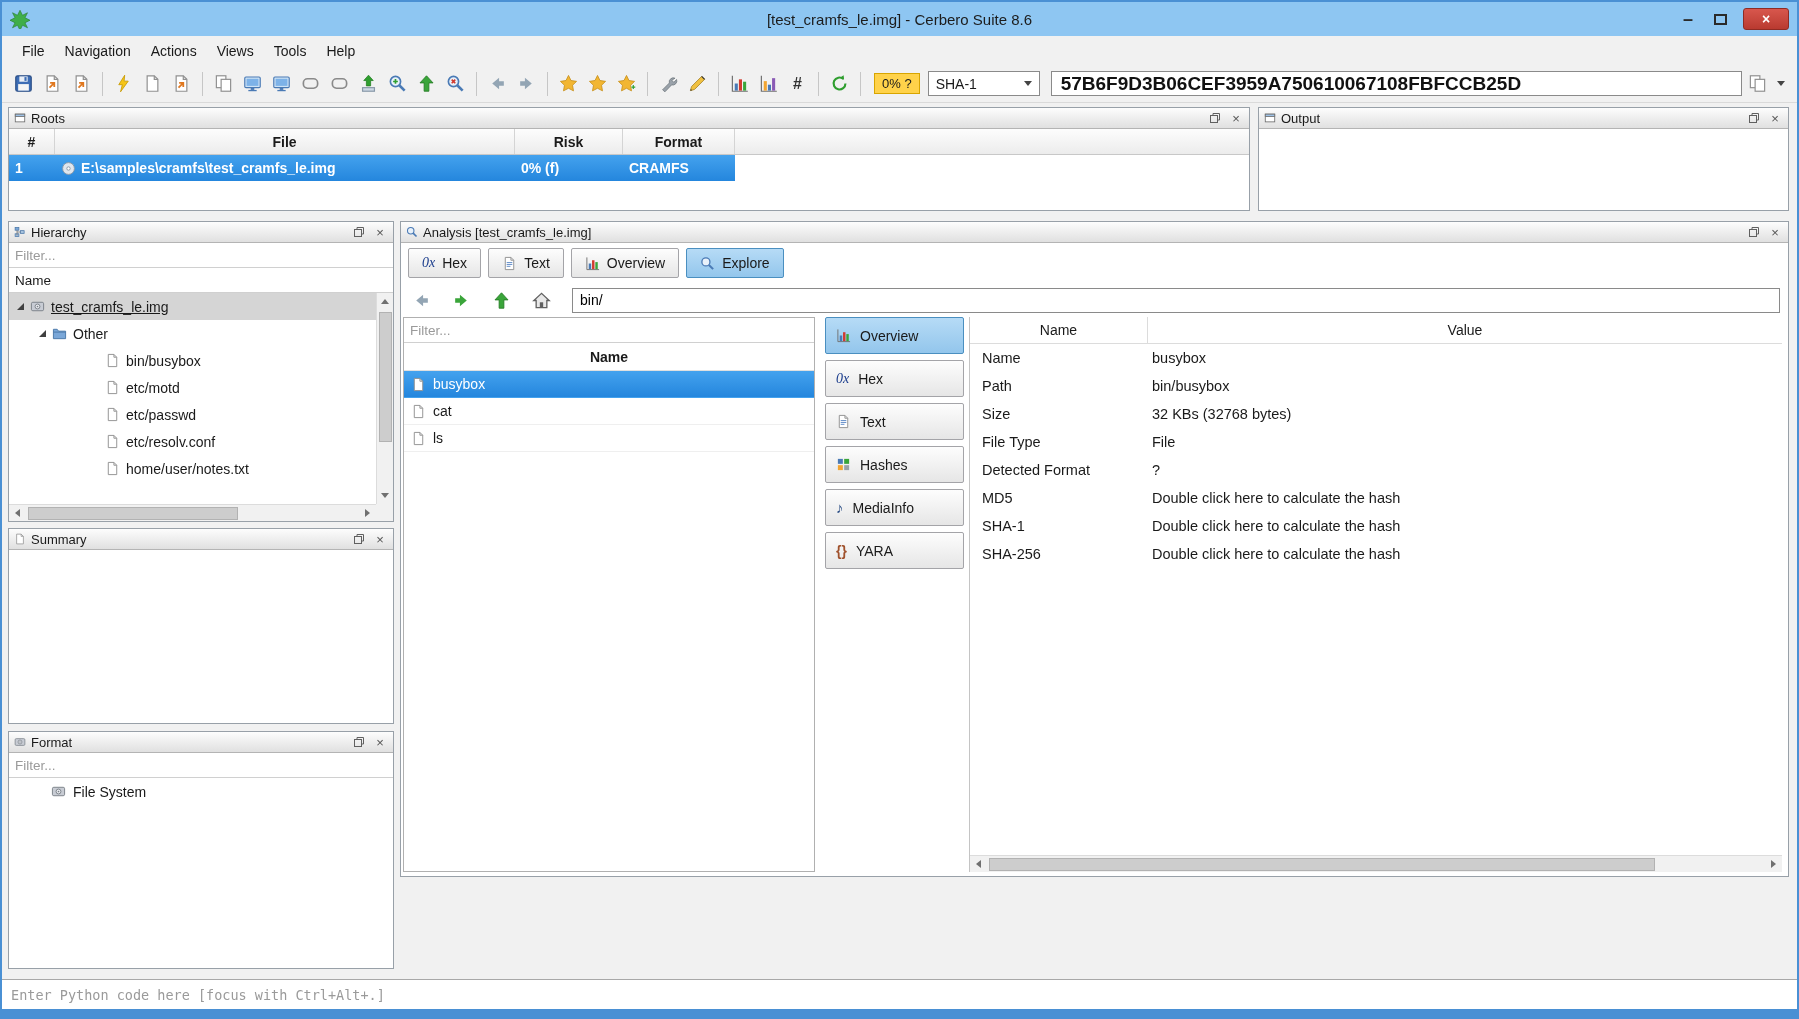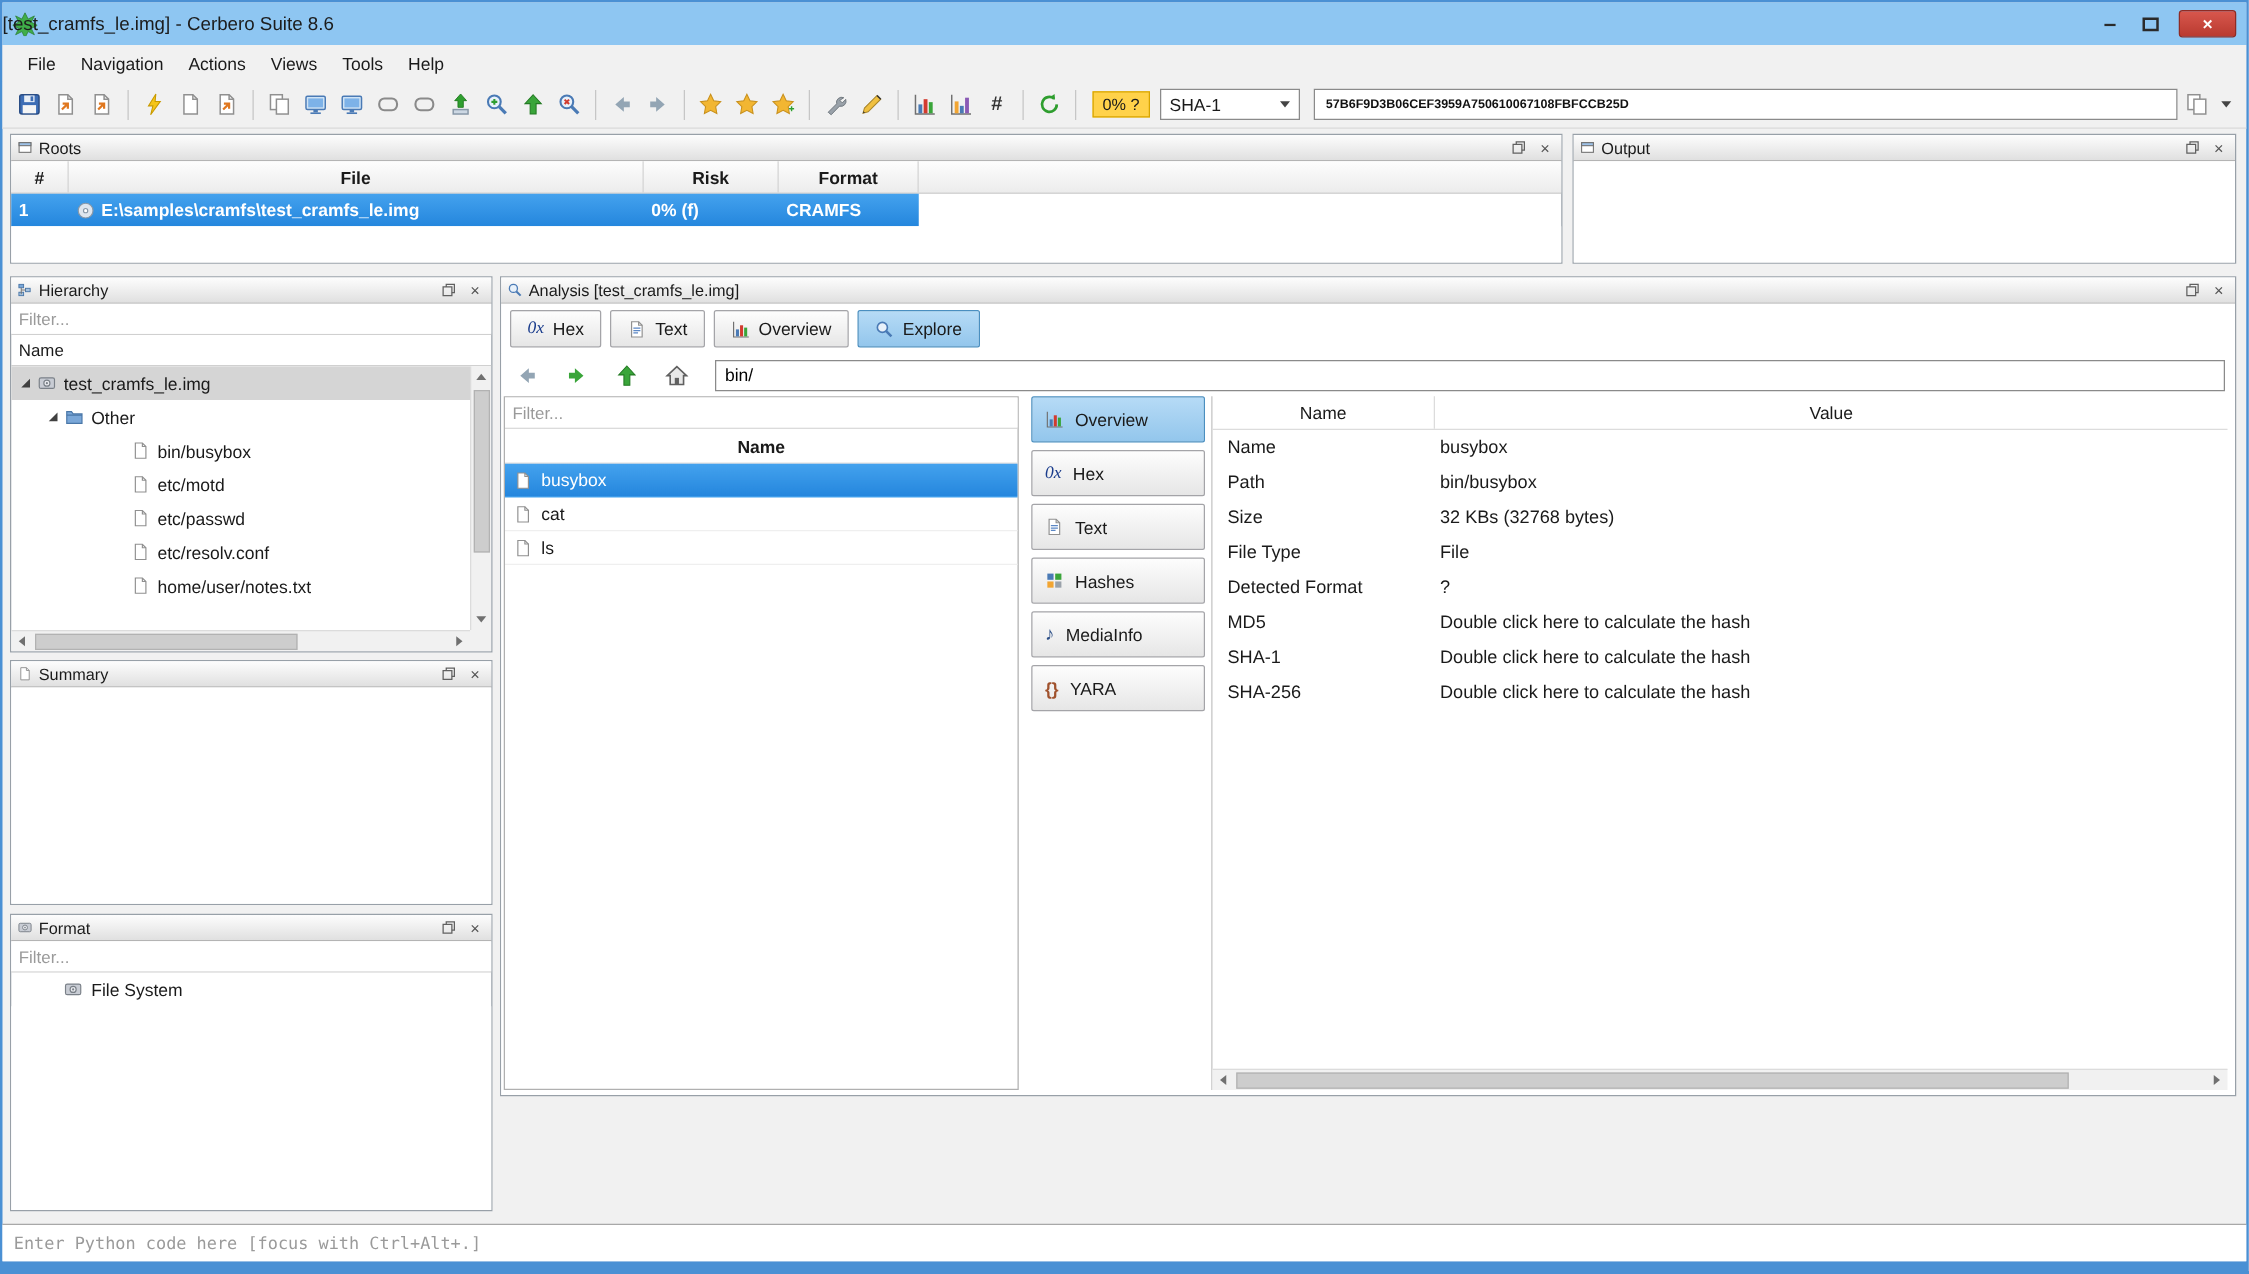--- a/index.html
+++ b/index.html
@@ -6,21 +6,21 @@
   html,body { width:1799px; height:1019px; overflow:hidden; }
   body { background:#4a90d4; font-family:"Liberation Sans",sans-serif; font-size:14px; color:#1a1a1a; }
 
   .window { position:absolute; left:2px; top:2px; right:2px; bottom:10px;
             background:#f1f1f1; display:flex; flex-direction:column; }
 
   
   .titlebar { height:34px; background:#8ec6f2; position:relative;
               display:flex; align-items:center; flex:0 0 auto; }
   .app-icon { width:20px; height:20px; margin-left:8px; }
-  .title-text { position:absolute; left:0; right:0; font-size:15px; color:#1c1c1c; }
+  .title-text { position:absolute; left:0; right:0; text-align:center; font-size:15px; color:#1c1c1c; }
   .win-controls { position:absolute; right:8px; top:0; height:34px; display:flex; align-items:center; gap:16px; }
   .winbtn { display:flex; align-items:center; justify-content:center; cursor:default; }
   .btn-min { font-size:18px; font-weight:bold; color:#2a2a2a; width:20px; }
   .btn-max { width:13px; height:11px; border:2px solid #2a2a2a; }
   .btn-close { width:46px; height:22px; background:linear-gradient(#d8574d,#b93a30); border:1px solid #8f2b24;
                border-radius:3px; color:#fff; font-size:14px; font-weight:bold; }
 
   
   .menubar { height:29px; display:flex; align-items:center; padding-left:10px; flex:0 0 auto; background:#f1f1f1; }
   .menu-item { padding:4px 10px; font-size:14px; }
@@ -33,21 +33,21 @@
   .ic  { width:19px; height:19px; display:block; }
   .ic14 { width:15px; height:15px; display:block; flex:0 0 auto; }
   .ic12 { width:12px; height:12px; display:block; }
   .rotR { transform:rotate(180deg); }
   .badge { background:#ffd24a; border:1px solid #d8a500; padding:2px 7px; font-size:13px; margin:0 6px; flex:0 0 auto; }
   .combo { width:112px; height:25px; background:#fff; border:1px solid #8a8a8a; display:flex; align-items:center;
            padding:0 7px; font-size:14px; margin-right:9px; flex:0 0 auto; }
   .caret { border-left:4px solid transparent; border-right:4px solid transparent; border-top:5px solid #444; }
   .combo .caret { margin-left:auto; }
   .hash-input { flex:1 1 auto; height:25px; border:1px solid #8a8a8a; background:#fff; font-weight:bold;
-                font-size:10px; padding:0 9px; font-family:"Liberation Sans",sans-serif; color:#111; }
+                font-size:19px; padding:0 9px; font-family:"Liberation Sans",sans-serif; color:#111; }
   .caret-btn { width:16px; height:26px; display:flex; align-items:center; justify-content:center; }
 
   
   .main { flex:1 1 auto; position:relative; }
   .panel { position:absolute; background:#fff; border:1px solid #98a0a8; display:flex; flex-direction:column; }
   #roots     { left:6px;    top:4px;   width:1242px; height:104px; }
   #output    { left:1256px; top:4px;   width:531px;  height:104px; }
   #hierarchy { left:6px;    top:118px; width:386px;  height:301px; }
   #summary   { left:6px;    top:425px; width:386px;  height:196px; }
   #formatp   { left:6px;    top:628px; width:386px;  height:238px; }
@@ -76,21 +76,21 @@
   .filter-row input { width:100%; height:100%; border:none; outline:none; padding:0 6px;
                       font-size:13.5px; font-family:"Liberation Sans",sans-serif; color:#333; }
   input::placeholder { color:#9a9a9a; }
 
   
   .tree-header { height:25px; flex:0 0 auto; display:flex; align-items:center; padding-left:6px;
                  border-bottom:1px solid #d0d0d0; font-size:13.5px; }
   .hier-body { flex:1; position:relative; overflow:hidden; }
   .tree { position:absolute; left:0; top:0; right:17px; bottom:17px; overflow:hidden; }
   .trow { height:27px; display:flex; align-items:center; gap:6px; font-size:14px; white-space:nowrap; }
-  .trow.sel-inactive { background:#d5d5d5; }
+  .trow.sel-inactive { background:#d5d5d5;text-decoration:underline; }
   .exp { width:0; height:0; border-bottom:7px solid #404040; border-left:7px solid transparent; flex:0 0 auto; }
   .pl1 { padding-left:8px; } .pl2 { padding-left:30px; } .pl3 { padding-left:96px; }
 
   
   .vsb { position:absolute; right:0; top:0; bottom:17px; width:17px; background:#f1f1f1;
          border-left:1px solid #dcdcdc; display:flex; flex-direction:column; align-items:center; }
   .hsb { position:absolute; left:0; right:17px; bottom:0; height:17px; background:#f1f1f1;
          border-top:1px solid #dcdcdc; display:flex; align-items:center; }
   .sbcorner { position:absolute; right:0; bottom:0; width:17px; height:17px; background:#f1f1f1; }
   .sb-btn { width:17px; height:17px; display:flex; align-items:center; justify-content:center; flex:0 0 auto; }

